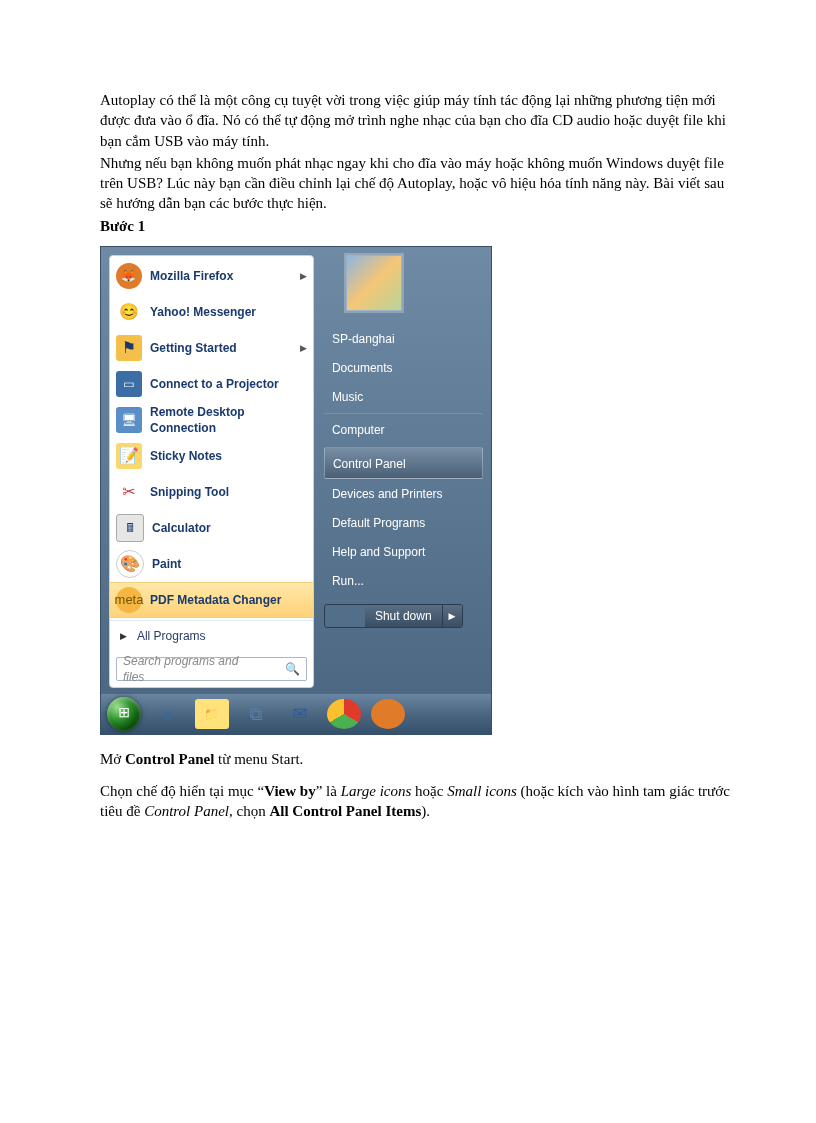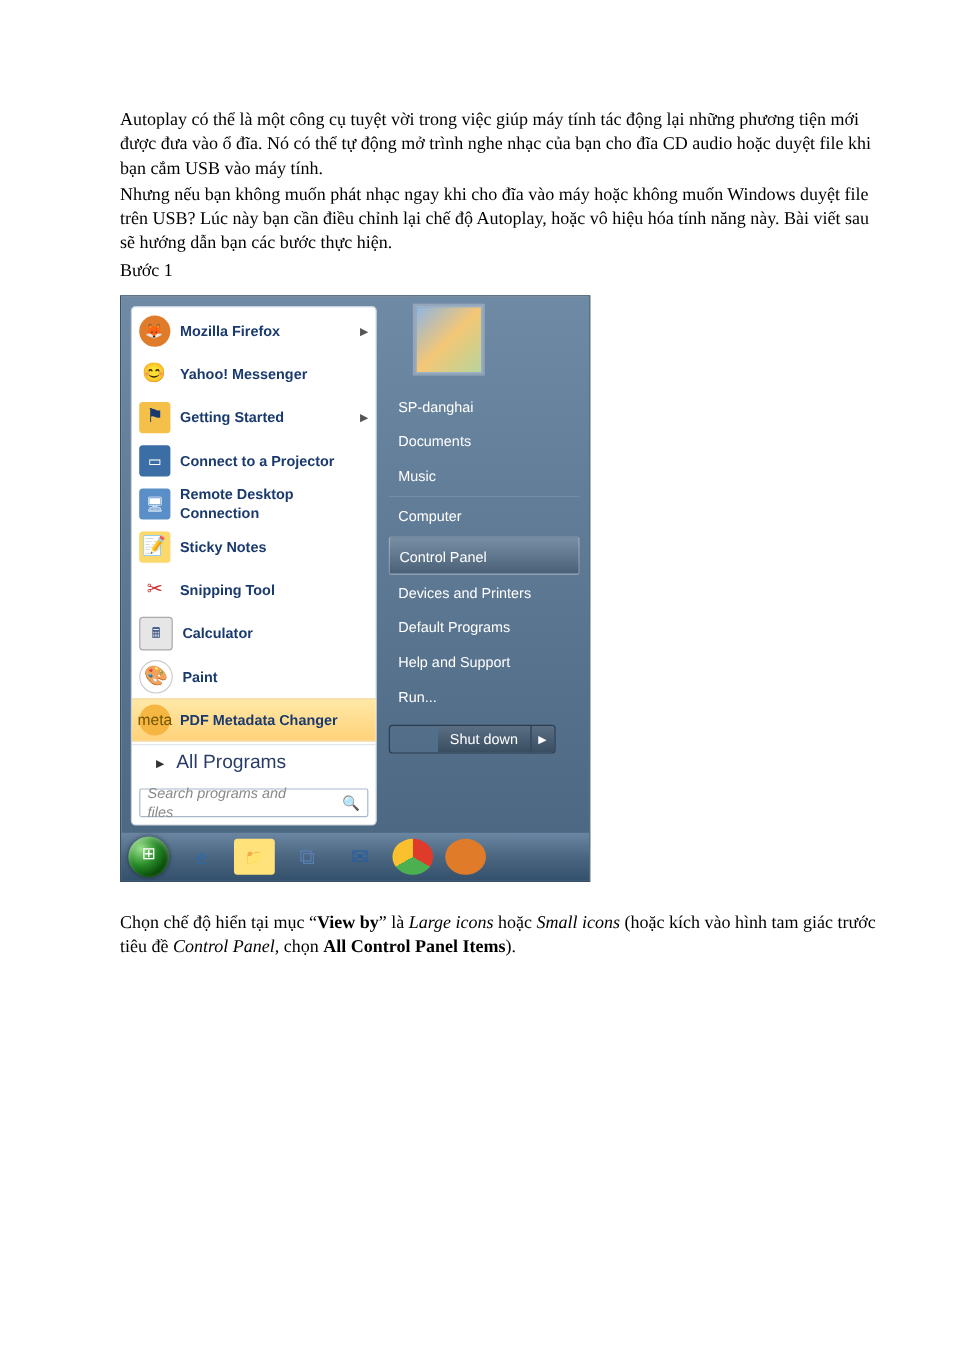--- a/index.html
+++ b/index.html
@@ -11,21 +11,21 @@
     height: 1123px;
     box-sizing: border-box;
   }
   .page {
     padding: 90px 80px 0 100px;
     font-size: 15px;
     line-height: 1.35;
     color: #000;
   }
   .page p { margin: 0 0 2px 0; }
-  .step { font-weight: normal; }
+  .step { font-weight: bold; }
   .fig {
     margin: 10px 0 14px 0;
     width: 392px;
     background: linear-gradient(to bottom, #6f8aa5, #4a6580);
     border: 1px solid #3a5068;
     box-sizing: border-box;
     position: relative;
   }
   .menu-body {
     display: flex;
@@ -73,23 +73,23 @@
   .prog-label { flex: 1; font-weight: bold; }
   .sub-arrow {
     font-size: 9px;
     color: #555;
   }
   .all-prog {
     border-top: 1px solid #e0e6ec;
     height: 30px;
     display: flex;
     align-items: center;
-    padding: 0 16px;
+    padding: 0 6px;
     font-family: "Segoe UI", Tahoma, sans-serif;
-    font-size: 16px;
+    font-size: 12px;
     color: #283c66;
   }
   .all-prog::before {
     content: "▶";
     font-size: 9px;
     color: #333;
     margin: 0 10px 0 4px;
   }
   .search-box {
     margin: 6px;
@@ -304,19 +304,22 @@
         <div class="tb-icon ic-ie">e</div>
         <div class="tb-icon ic-fl">📁</div>
         <div class="tb-icon ic-oo">⧉</div>
         <div class="tb-icon ic-tb">✉</div>
         <div class="tb-icon ic-ch"></div>
         <div class="tb-icon ic-fx"></div>
       </div>
   </div>
 
   <div class="instr">
+    <p>
+      <span>Mở </span><b>Control Panel</b><span> từ menu Start.</span>
+    </p>
     <p style="height:8px"></p>
     <p>
       <span>Chọn chế độ hiển tại mục “</span><b>View by</b><span>” là </span><i>Large icons</i><span> hoặc </span><i>Small icons</i><span> (hoặc kích vào hình tam giác trước tiêu đề </span><i>Control Panel</i><span>, chọn </span><b>All Control Panel Items</b><span>).</span>
     </p>
   </div>
 
 </div>
 
 </body></html>

